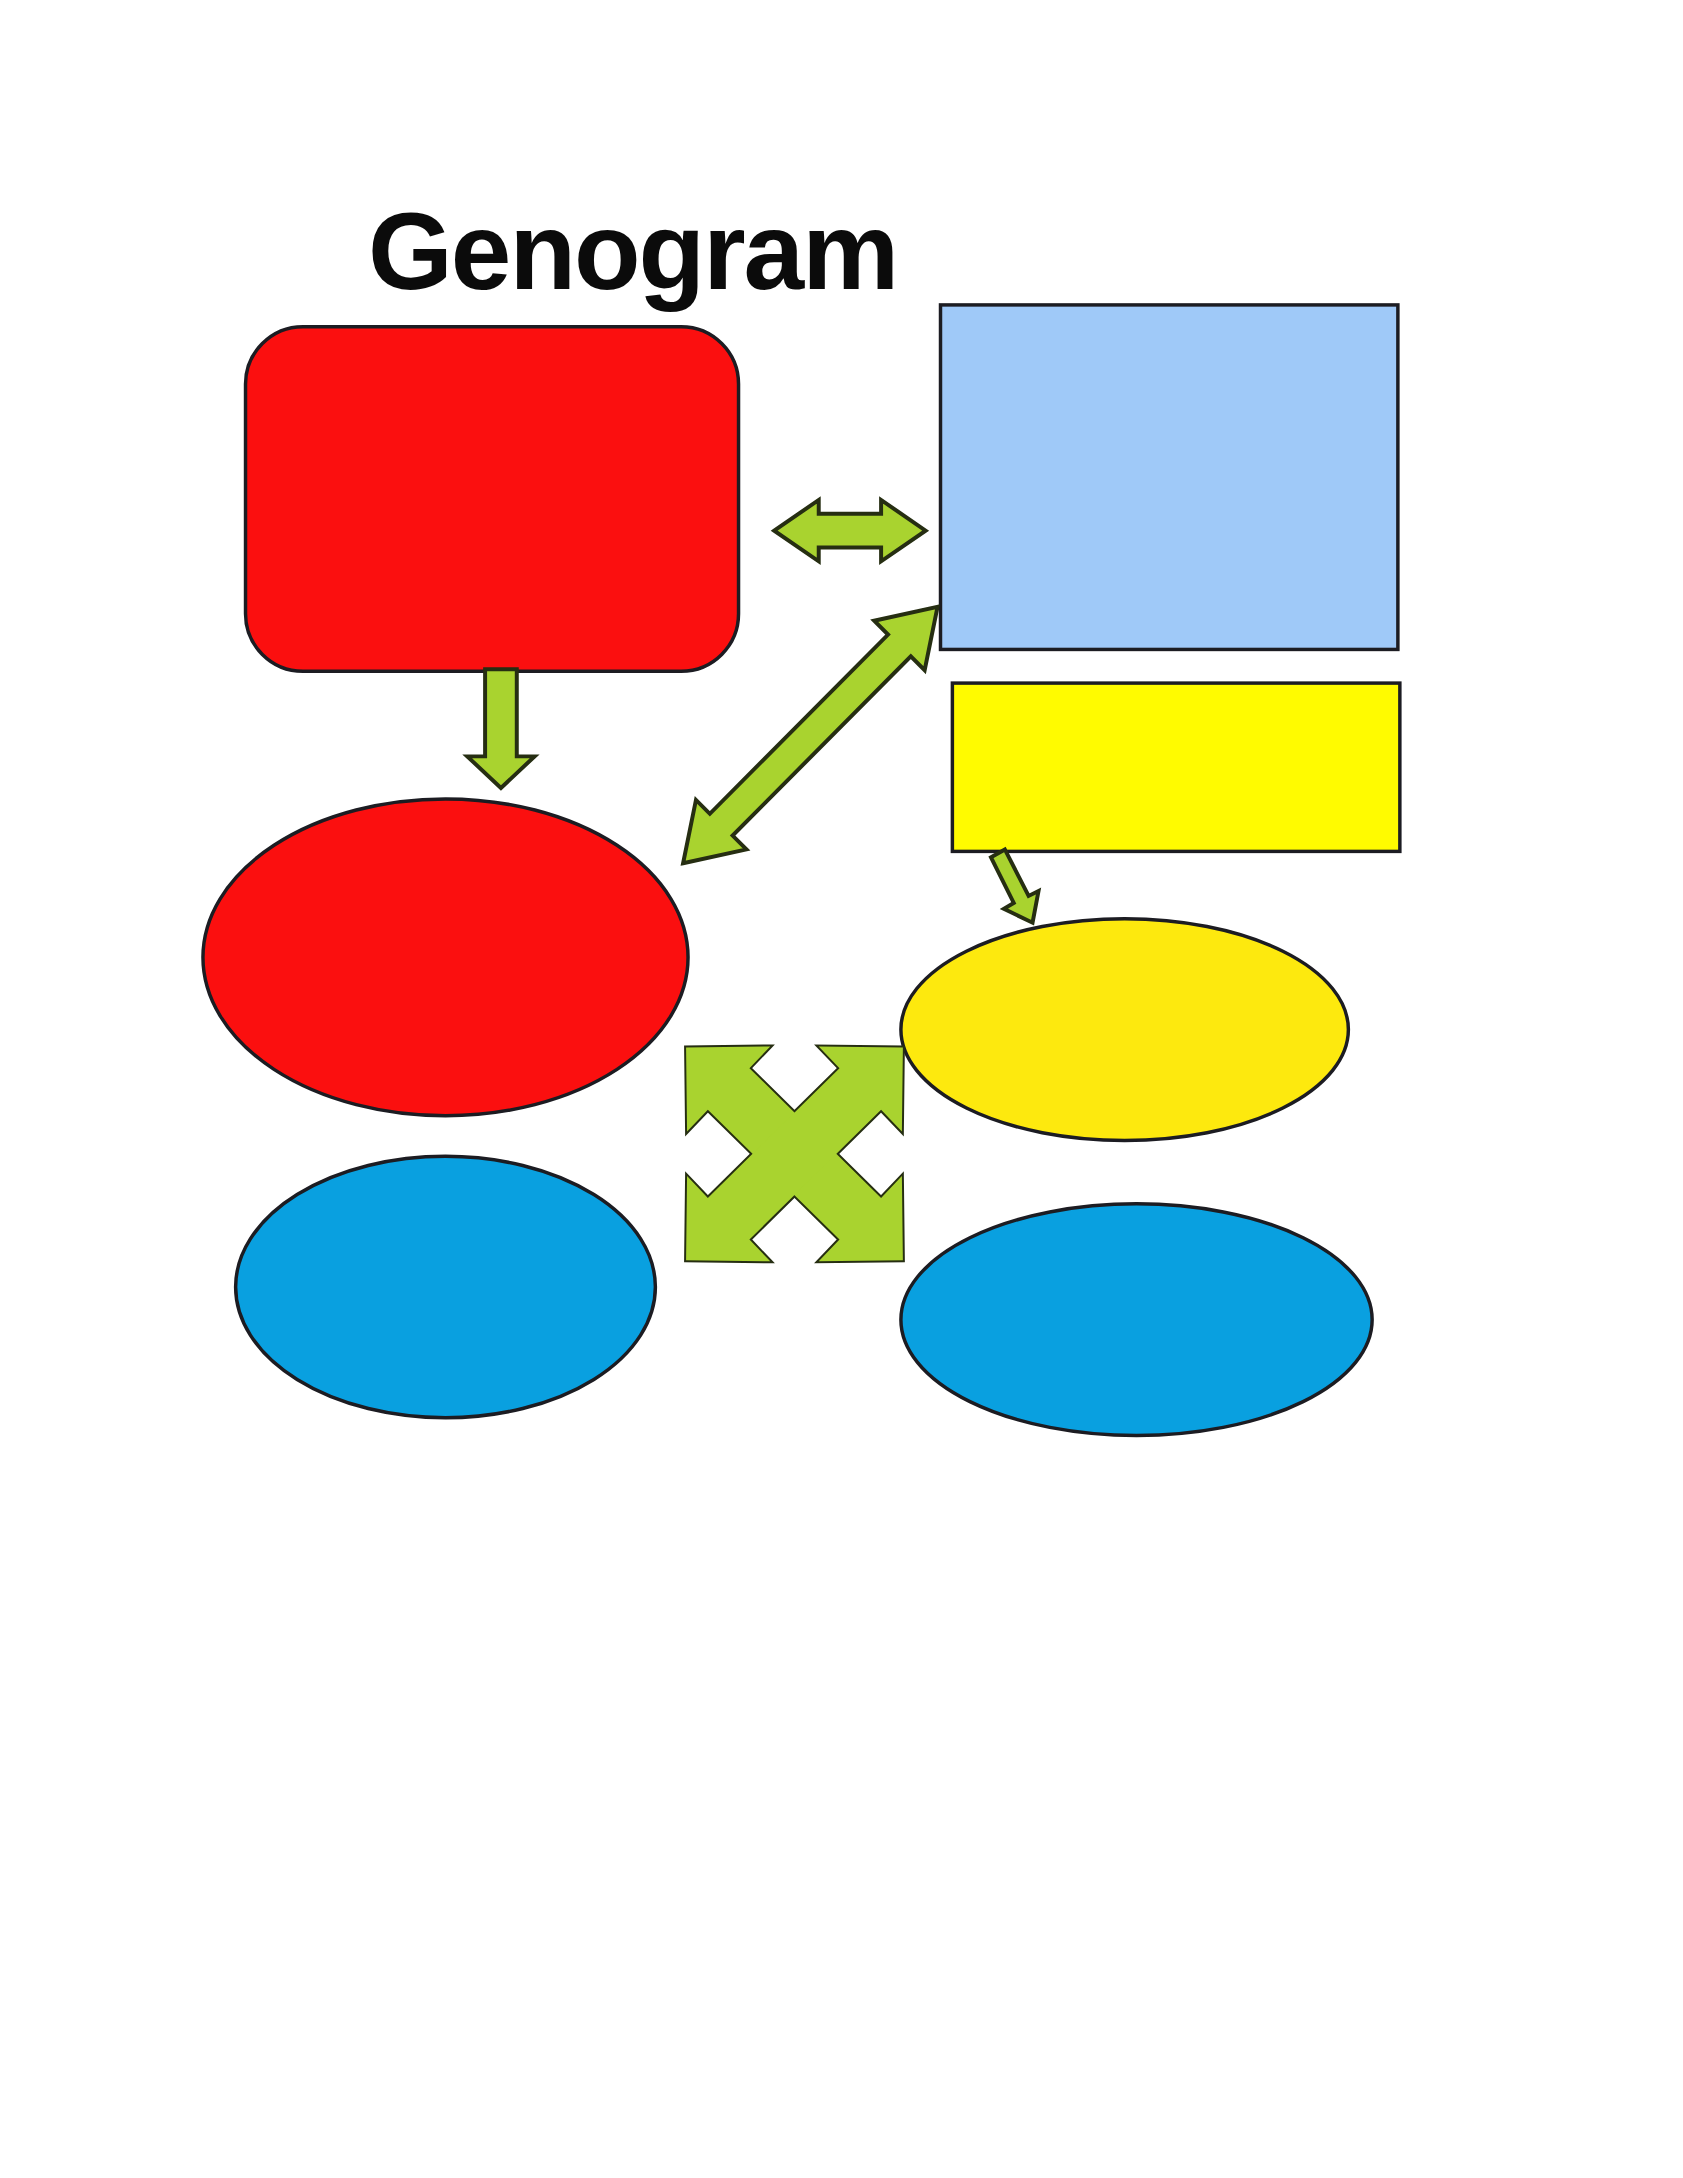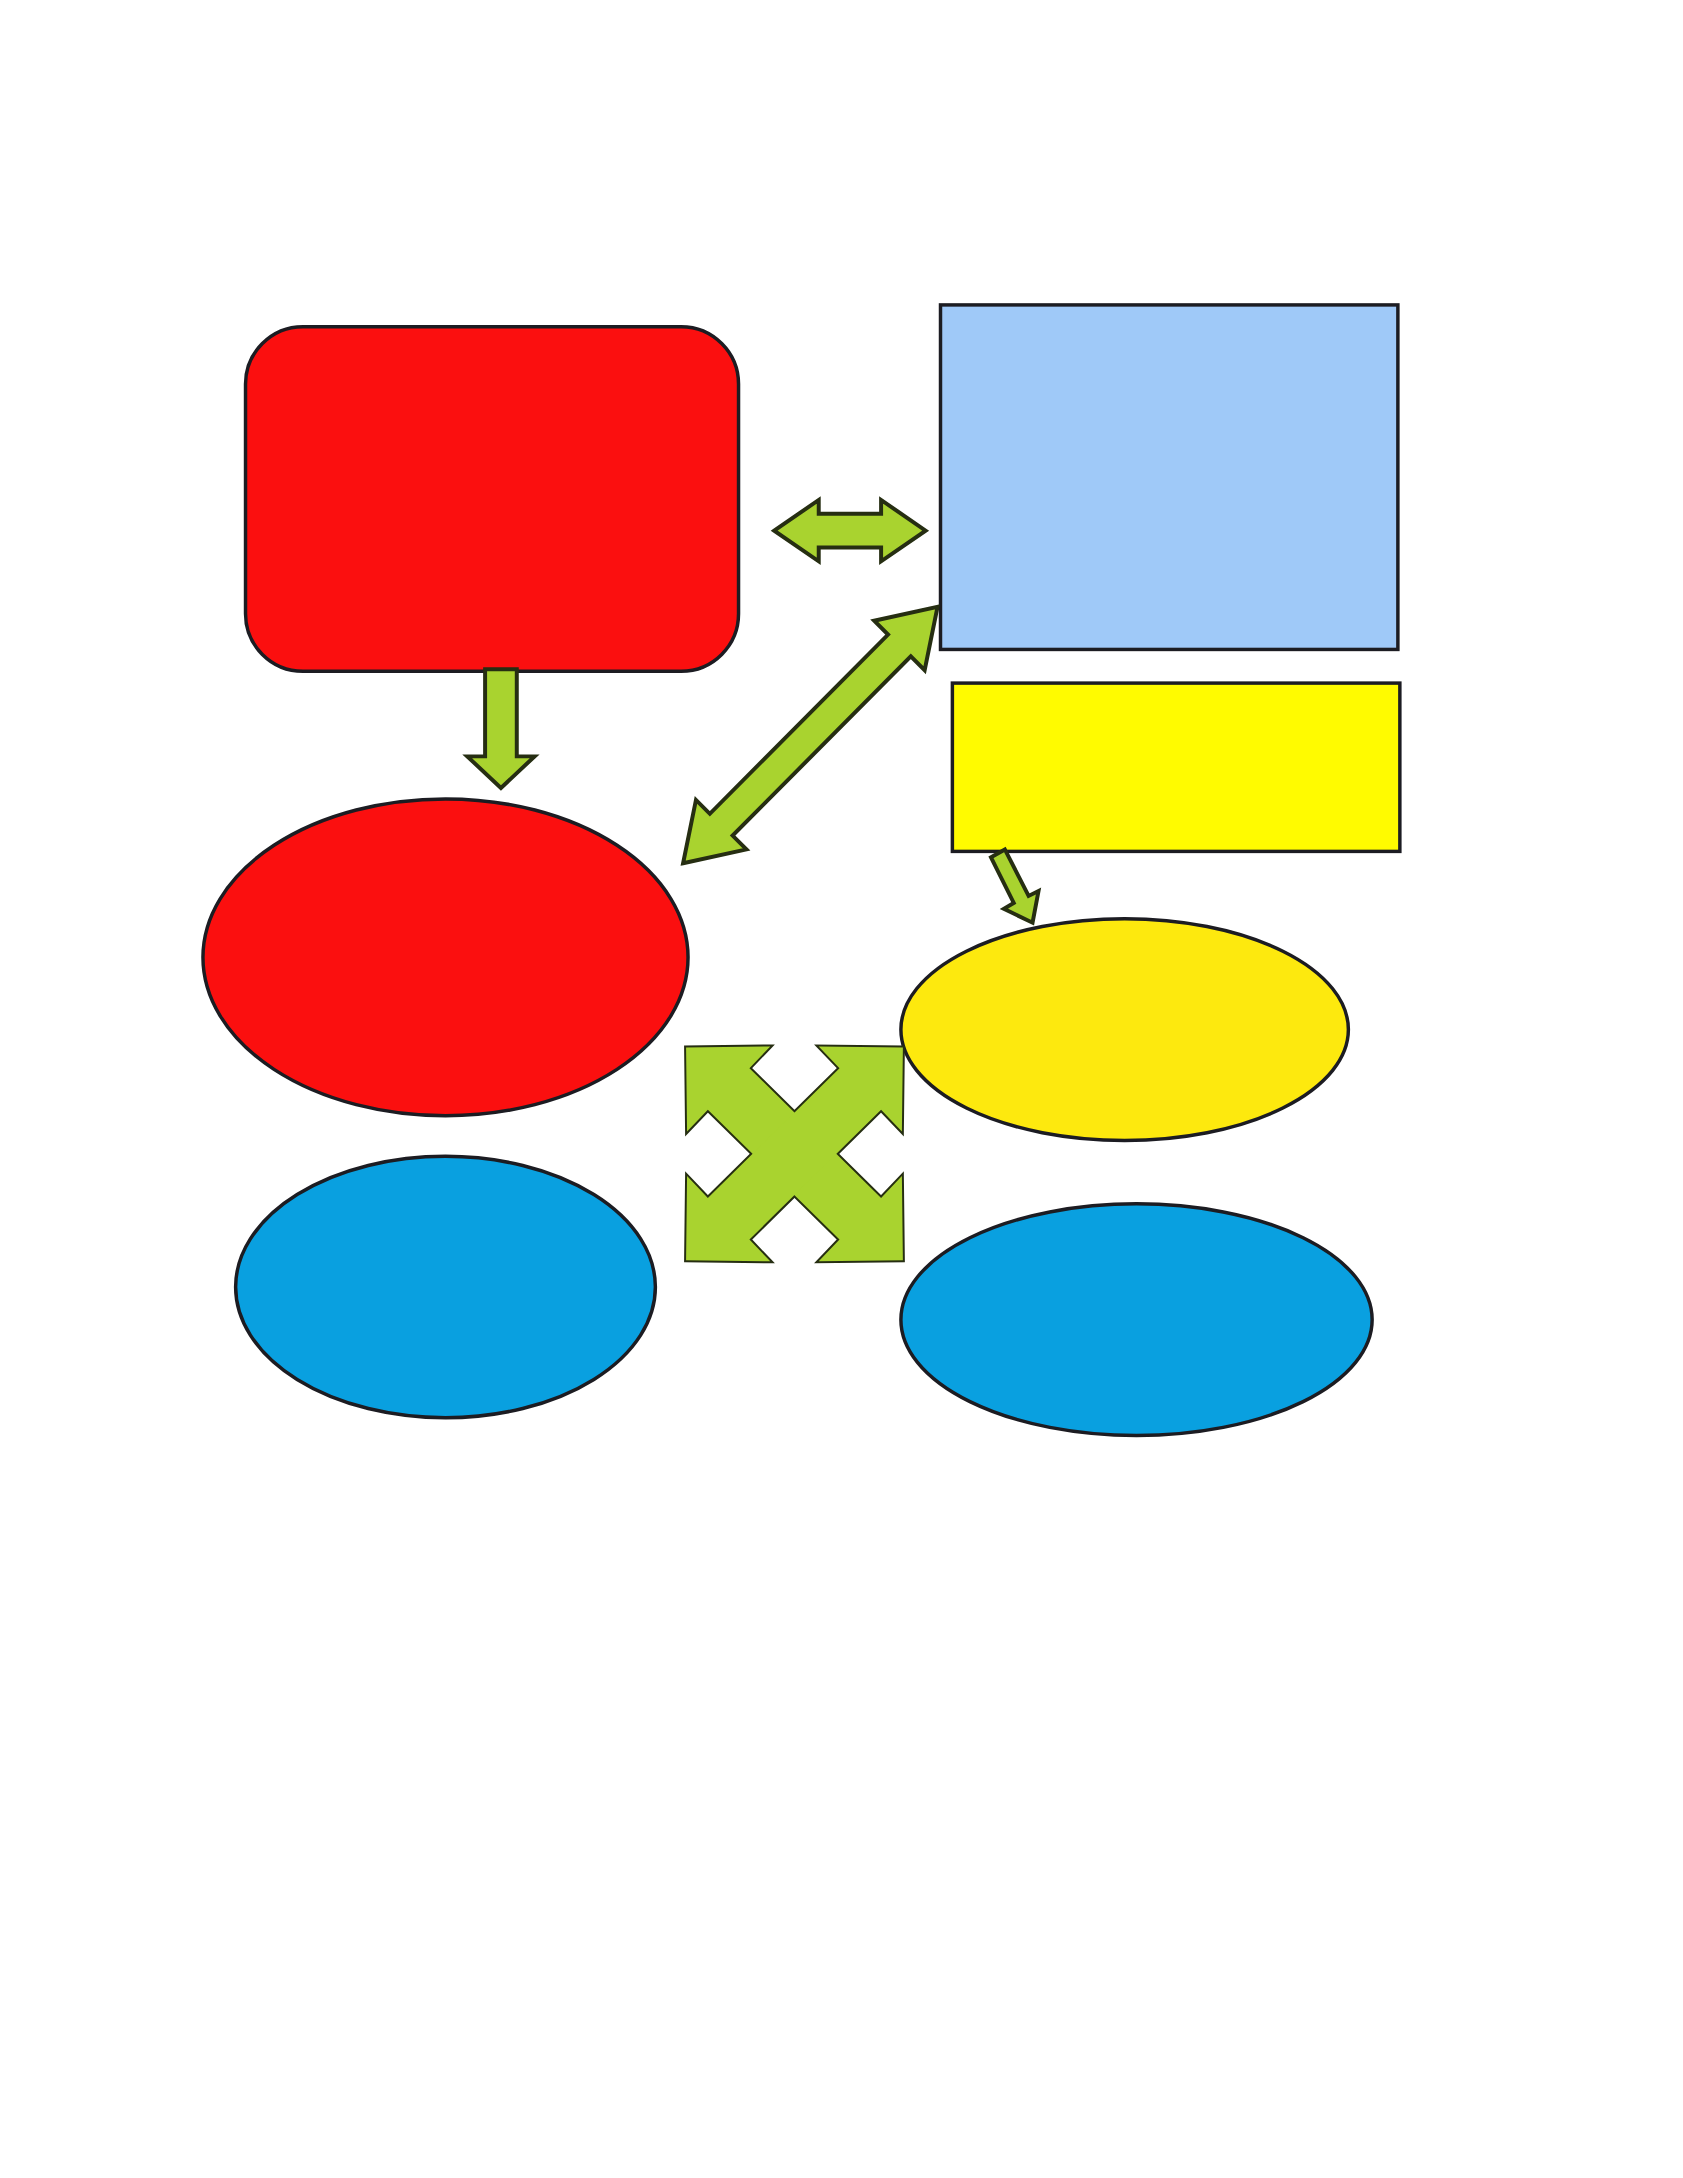--- a/index.html
+++ b/index.html
@@ -44,20 +44,21 @@
   }
   .fill-only {
     stroke: none;
   }
 </style>
 </head>
 <body>
 
 <div class="canvas">
 
+  <div class="title">Genogram</div>
 
   <svg class="diagram-svg" width="1683" height="2178" viewBox="0 0 1700 2200">
 
     <rect class="shape" x="248" y="330" width="498" height="348" rx="58" ry="58" fill="#fb0f0f"></rect>
 
     <rect class="shape" x="950" y="308" width="462" height="348" fill="#9fc9f8"></rect>
 
     <rect class="shape" x="962" y="690" width="452" height="170" fill="#fffb00"></rect>
 
     <ellipse class="shape" cx="450" cy="967" rx="245" ry="160" fill="#fb0f0f"></ellipse>

